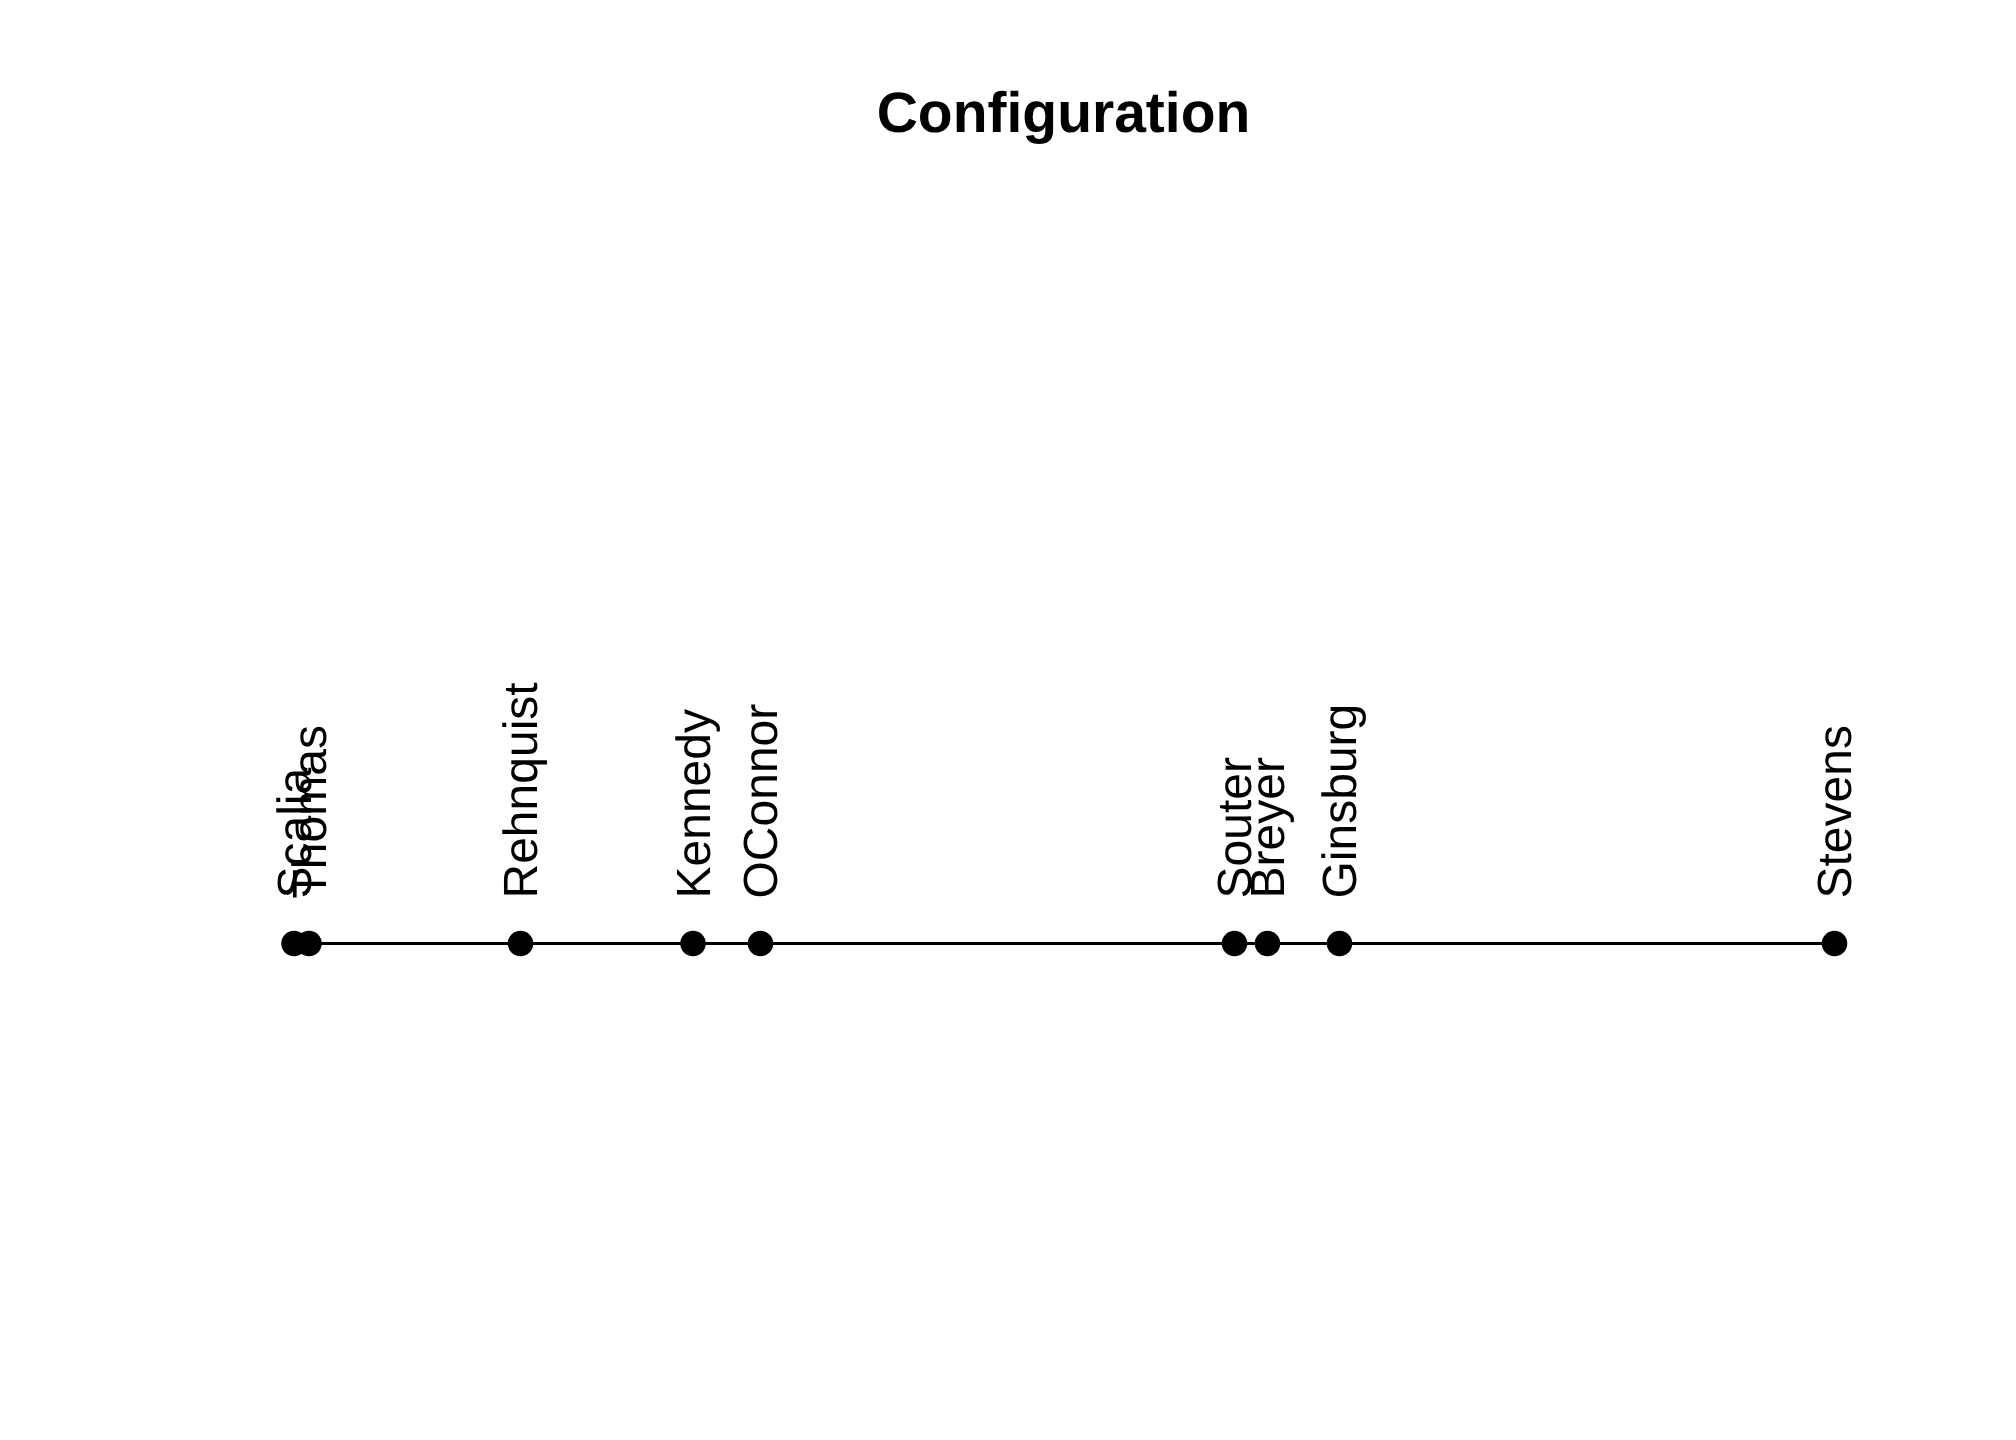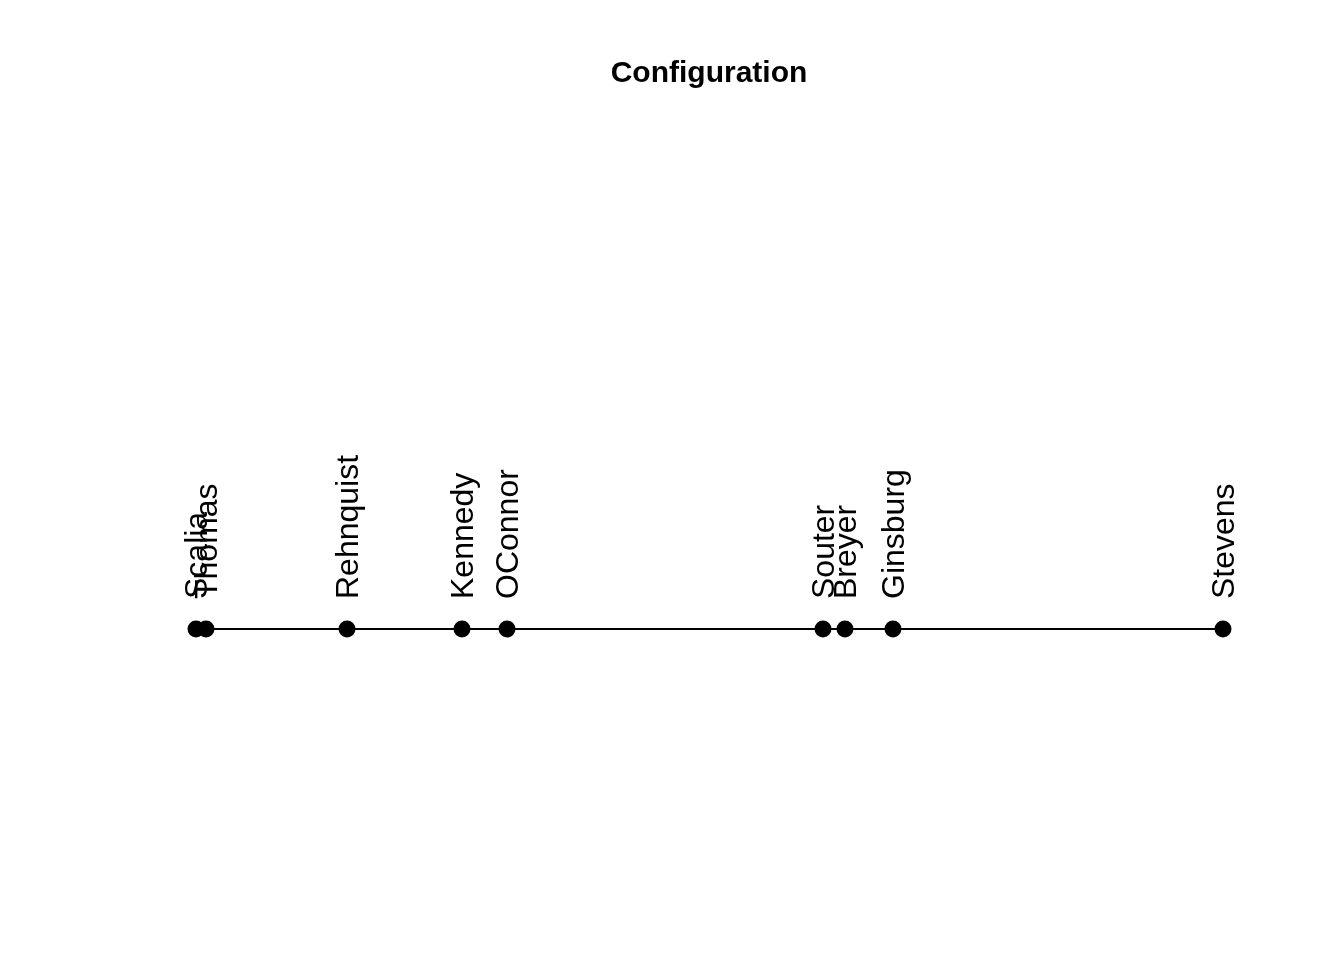--- a/index.html
+++ b/index.html
@@ -15,21 +15,21 @@
     overflow: hidden;
     font-family: "Liberation Sans", "DejaVu Sans", sans-serif;
     color: #000000;
   }
   .title {
     position: absolute;
     top: 57px;
     left: 709px;
     transform: translateX(-50%);
     margin: 0;
-    font-size: 30px;
+    font-size: 38px;
     line-height: 1;
     font-weight: bold;
     white-space: nowrap;
   }
   .axis-line {
     position: absolute;
     top: 628px;
     height: 2px;
     background: #000000;
   }

